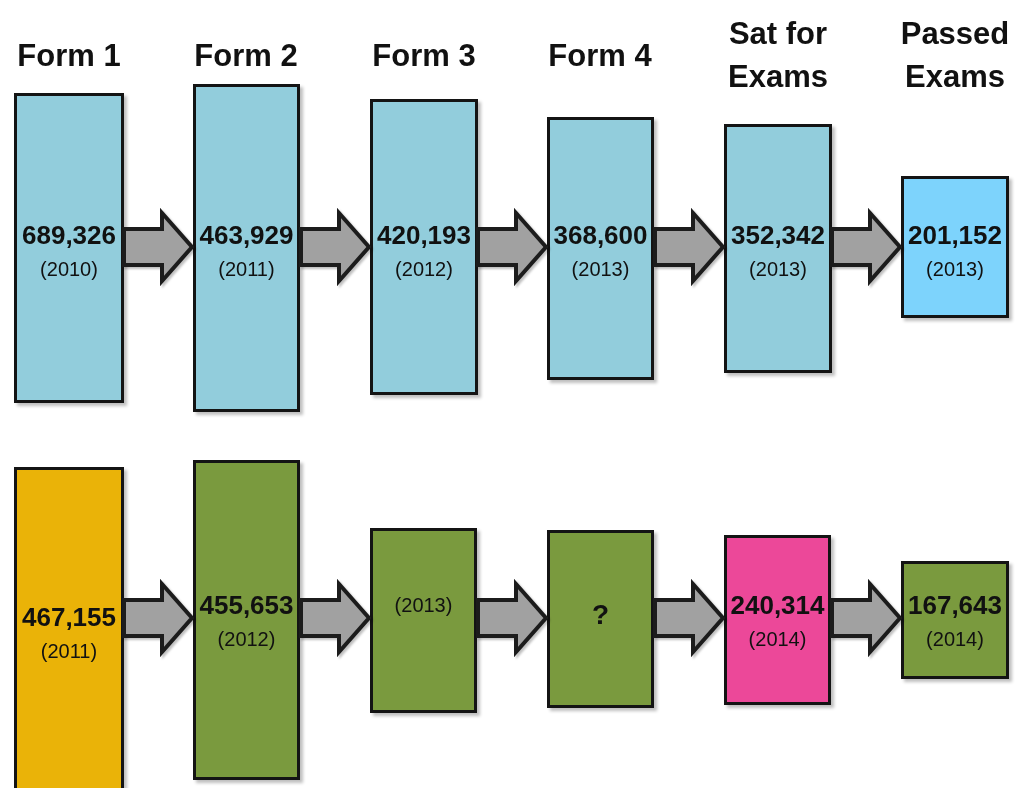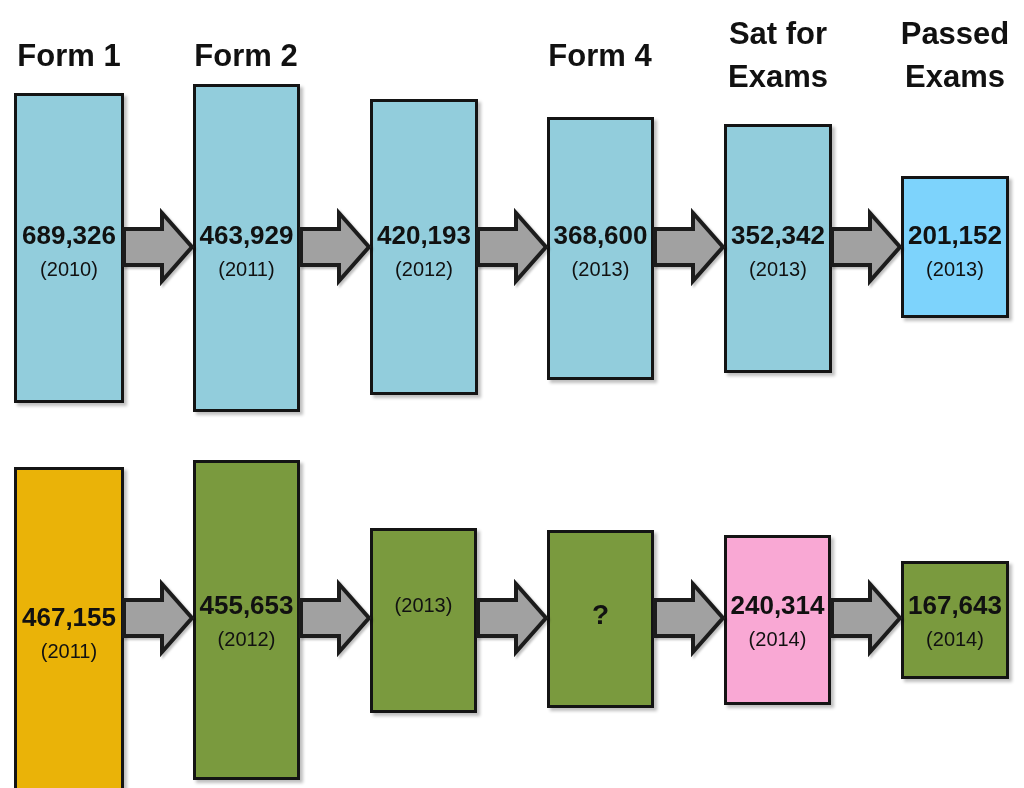--- a/index.html
+++ b/index.html
@@ -34,20 +34,21 @@
   .ar{top:207px}.ab{top:578px}
   .a1{left:122px}.a2{left:299px}.a3{left:476px}.a4{left:653px}.a5{left:830px}
 </style>
 </head>
 <body>
 
 <div class="canvas">
 
   <div class="hdr h1">Form 1</div>
   <div class="hdr h2">Form 2</div>
+  <div class="hdr h3">Form 3</div>
   <div class="hdr h4">Form 4</div>
   <div class="hdr h5">Sat for Exams</div>
   <div class="hdr h6">Passed Exams</div>
 
   <div class="box blue bt1" style="background: rgb(146, 205, 220);">
     <div class="lbl lt1">
         <div class="val">689,326</div>
         <div class="yr">(2010)</div>
       </div>
   </div>
@@ -98,21 +99,21 @@
     <div class="lbl lb3">
         <div class="yr">(2013)</div>
       </div>
   </div>
   <div class="box green bb4" style="background: rgb(122, 154, 62);">
     <div class="lbl lb4">
         <div class="val">?</div>
         <div class="yr"></div>
       </div>
   </div>
-  <div class="box green bb5" style="background: #f9a8d4;">
+  <div class="box green bb5" style="background: #ec4899;">
     <div class="lbl lb5">
         <div class="val">240,314</div>
         <div class="yr">(2014)</div>
       </div>
   </div>
   <div class="box green bb6" style="background: rgb(122, 154, 62);">
     <div class="lbl lb6">
         <div class="val">167,643</div>
         <div class="yr">(2014)</div>
       </div>

